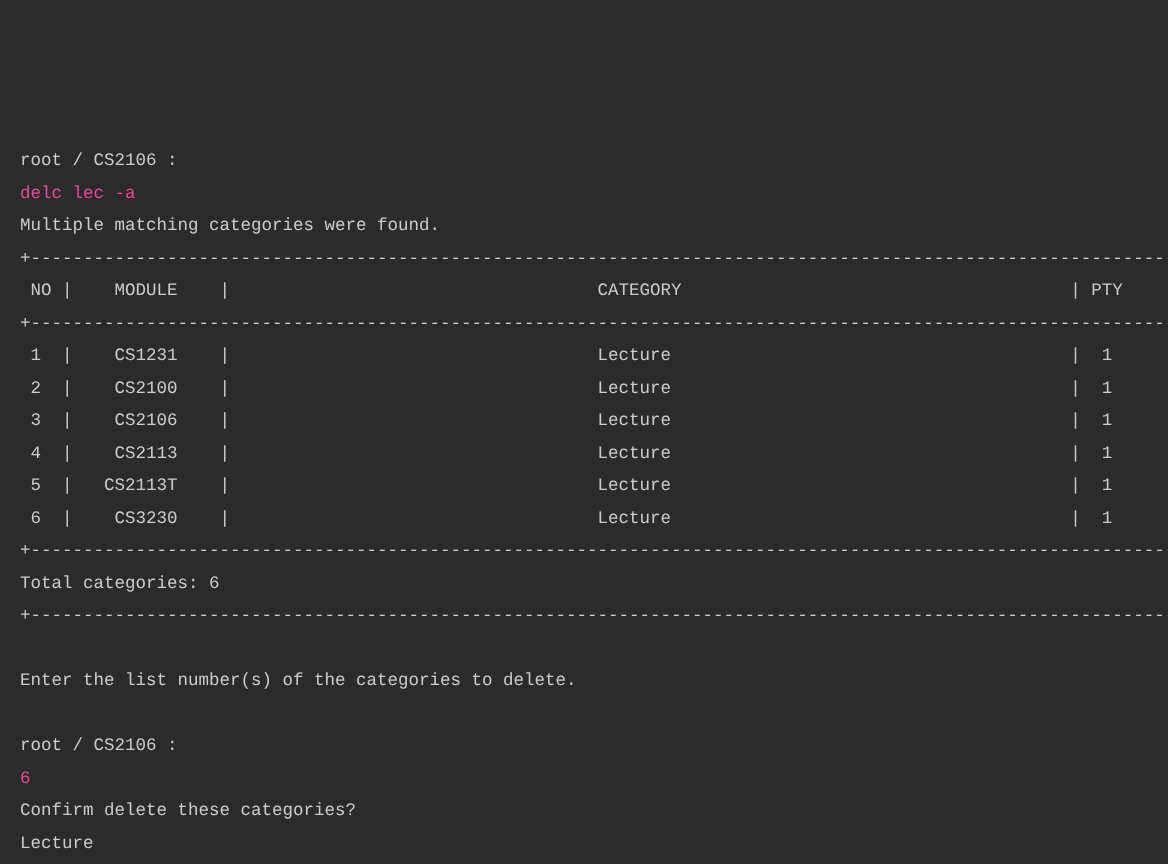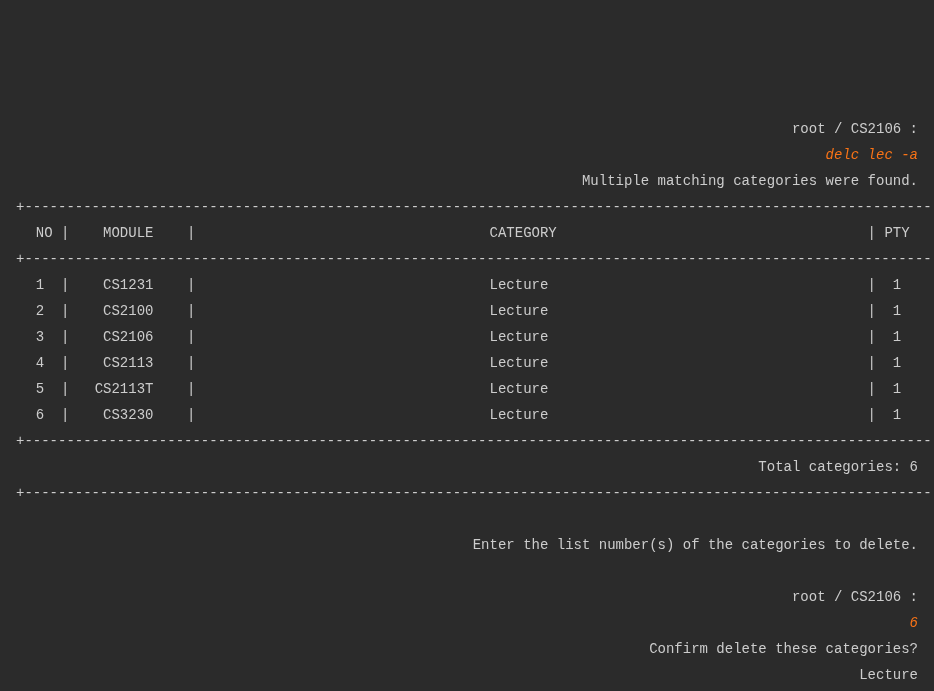--- a/index.html
+++ b/index.html
@@ -16,26 +16,24 @@
       padding: 12px 16px;
       width: 934px;
       height: 691px;
       overflow: hidden;
       white-space: pre;
     }
     .prompt {
       color: #cccccc;
     }
     .command {
-      color: #f97316;
-      font-style: italic;
+      color: #ec4899;
     }
     .line {
       display: block;
-      text-align: right;
     }
   </style>
 </head>
 <body>
 
 
 
 <span class="line prompt">root / CS2106 :</span><span class="line command">delc lec -a</span><span class="line">Multiple matching categories were found.</span><span class="line">+---------------------------------------------------------------------------------------------------------------+</span><span class="line"> NO |    MODULE    |                                   CATEGORY                                     | PTY </span><span class="line">+---------------------------------------------------------------------------------------------------------------+</span><span class="line"> 1  |    CS1231    |                                   Lecture                                      |  1  </span><span class="line"> 2  |    CS2100    |                                   Lecture                                      |  1  </span><span class="line"> 3  |    CS2106    |                                   Lecture                                      |  1  </span><span class="line"> 4  |    CS2113    |                                   Lecture                                      |  1  </span><span class="line"> 5  |   CS2113T    |                                   Lecture                                      |  1  </span><span class="line"> 6  |    CS3230    |                                   Lecture                                      |  1  </span><span class="line">+---------------------------------------------------------------------------------------------------------------+</span><span class="line">Total categories: 6</span><span class="line">+---------------------------------------------------------------------------------------------------------------+</span><span class="line"> </span><span class="line">Enter the list number(s) of the categories to delete.</span><span class="line"> </span><span class="line prompt">root / CS2106 :</span><span class="line command">6</span><span class="line">Confirm delete these categories?</span><span class="line">Lecture</span><span class="line"> </span>
 
 

